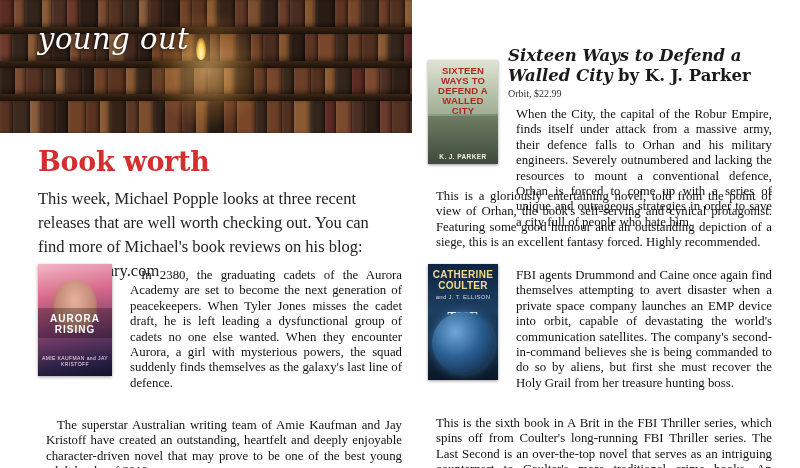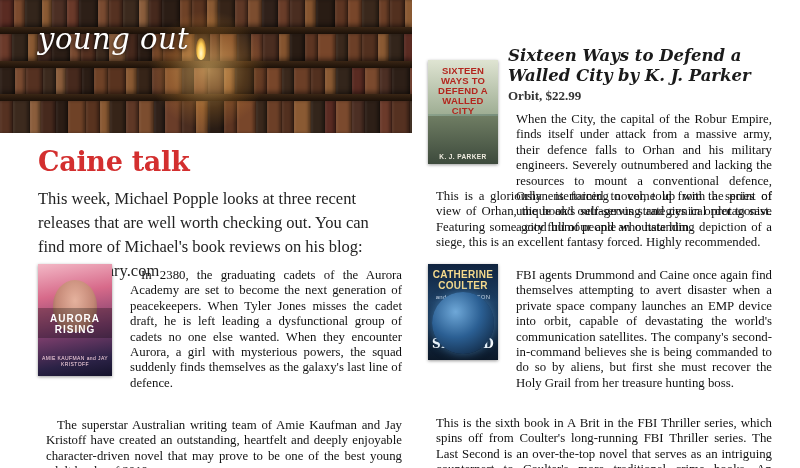--- a/index.html
+++ b/index.html
@@ -120,27 +120,25 @@
     font-size: 15.5px;
     line-height: 19px;
     margin: 0 0 2px 0;
   }
   .review-head .bk-title {
     font-style: italic;
     font-weight: bold;
   }
   .review-head .bk-by {
     font-weight: bold;
-    font-style: italic;
   }
   .pub {
-    font-size: 13px;
+    font-size: 10px;
     color: #333;
     margin: 2px 0 3px 0;
-    font-weight: bold;
   }
   .body-text {
     font-size: 12.8px;
     line-height: 15.4px;
     text-align: justify;
     color: #111;
     margin: 0;
   }
   .body-text p {
     margin: 8px;
@@ -423,21 +421,21 @@
       <div class="bk" style="width:17px;background:#553121;"></div>
       <div class="bk" style="width:13px;background:#3c2a1e;"></div>
     </div>
   </div>
   <div class="candle-glow"></div>
   <div class="candle-flame"></div>
   <div class="masthead-title">young out</div>
 </div>
 
 <div class="left-col">
-  <h1 class="section-title">Caine talk</h1>
+  <h1 class="section-title">Book worth</h1>
   <p class="standfirst">This week, Michael Popple looks at three recent releases that are well worth checking out. You can find more of Michael's book reviews on his blog: unseenlibrary.com</p>
 </div>
 
 <div class="review" style="left:38px; top:260px; width:372px;">
   <div class="cover cover-aurora" style="left:0; top:4px; width:74px; height:112px;">
     <div class="face"></div>
     <div class="band"></div>
     <div class="ttl">AURORA RISING</div>
     <div class="auth">AMIE KAUFMAN and JAY KRISTOFF</div>
   </div>
@@ -467,21 +465,21 @@
     <div class="body-text">
       <p>When the City, the capital of the Robur Empire, finds itself under attack from a massive army, their defence falls to Orhan and his military engineers. Severely outnumbered and lacking the resources to mount a conventional defence, Orhan is forced to come up with a series of unique and outrageous strategies in order to save a city full of people who hate him.</p>
     </div>
   </div>
   <div class="body-text" style="position:absolute; left:0; top:135px; width:352px;">
     <p>This is a gloriously entertaining novel, told from the point of view of Orhan, the book's self-serving and cynical protagonist. Featuring some good humour and an outstanding depiction of a siege, this is an excellent fantasy forced. Highly recommended.</p>
   </div>
 </div>
 
 <div class="review" style="left:428px; top:260px; width:352px;">
-  <div class="cover cover-last" style="left:0; top:4px; width:70px; height:96px;">
+  <div class="cover cover-last" style="left:0; top:4px; width:70px; height:116px;">
     <div class="hdr">CATHERINE COULTER</div>
     <div class="sub">and J. T. ELLISON</div>
     <div class="ttl">THE LAST SECOND</div>
     <div class="orb"></div>
   </div>
   <div style="position:absolute; left:80px; top:0; width:272px;">
     <div class="body-text">
       <p>FBI agents Drummond and Caine once again find themselves attempting to avert disaster when a private space company launches an EMP device into orbit, capable of devastating the world's communication satellites. The company's second-in-command believes she is being commanded to do so by aliens, but first she must recover the Holy Grail from her treasure hunting boss.</p>
     </div>
   </div>

